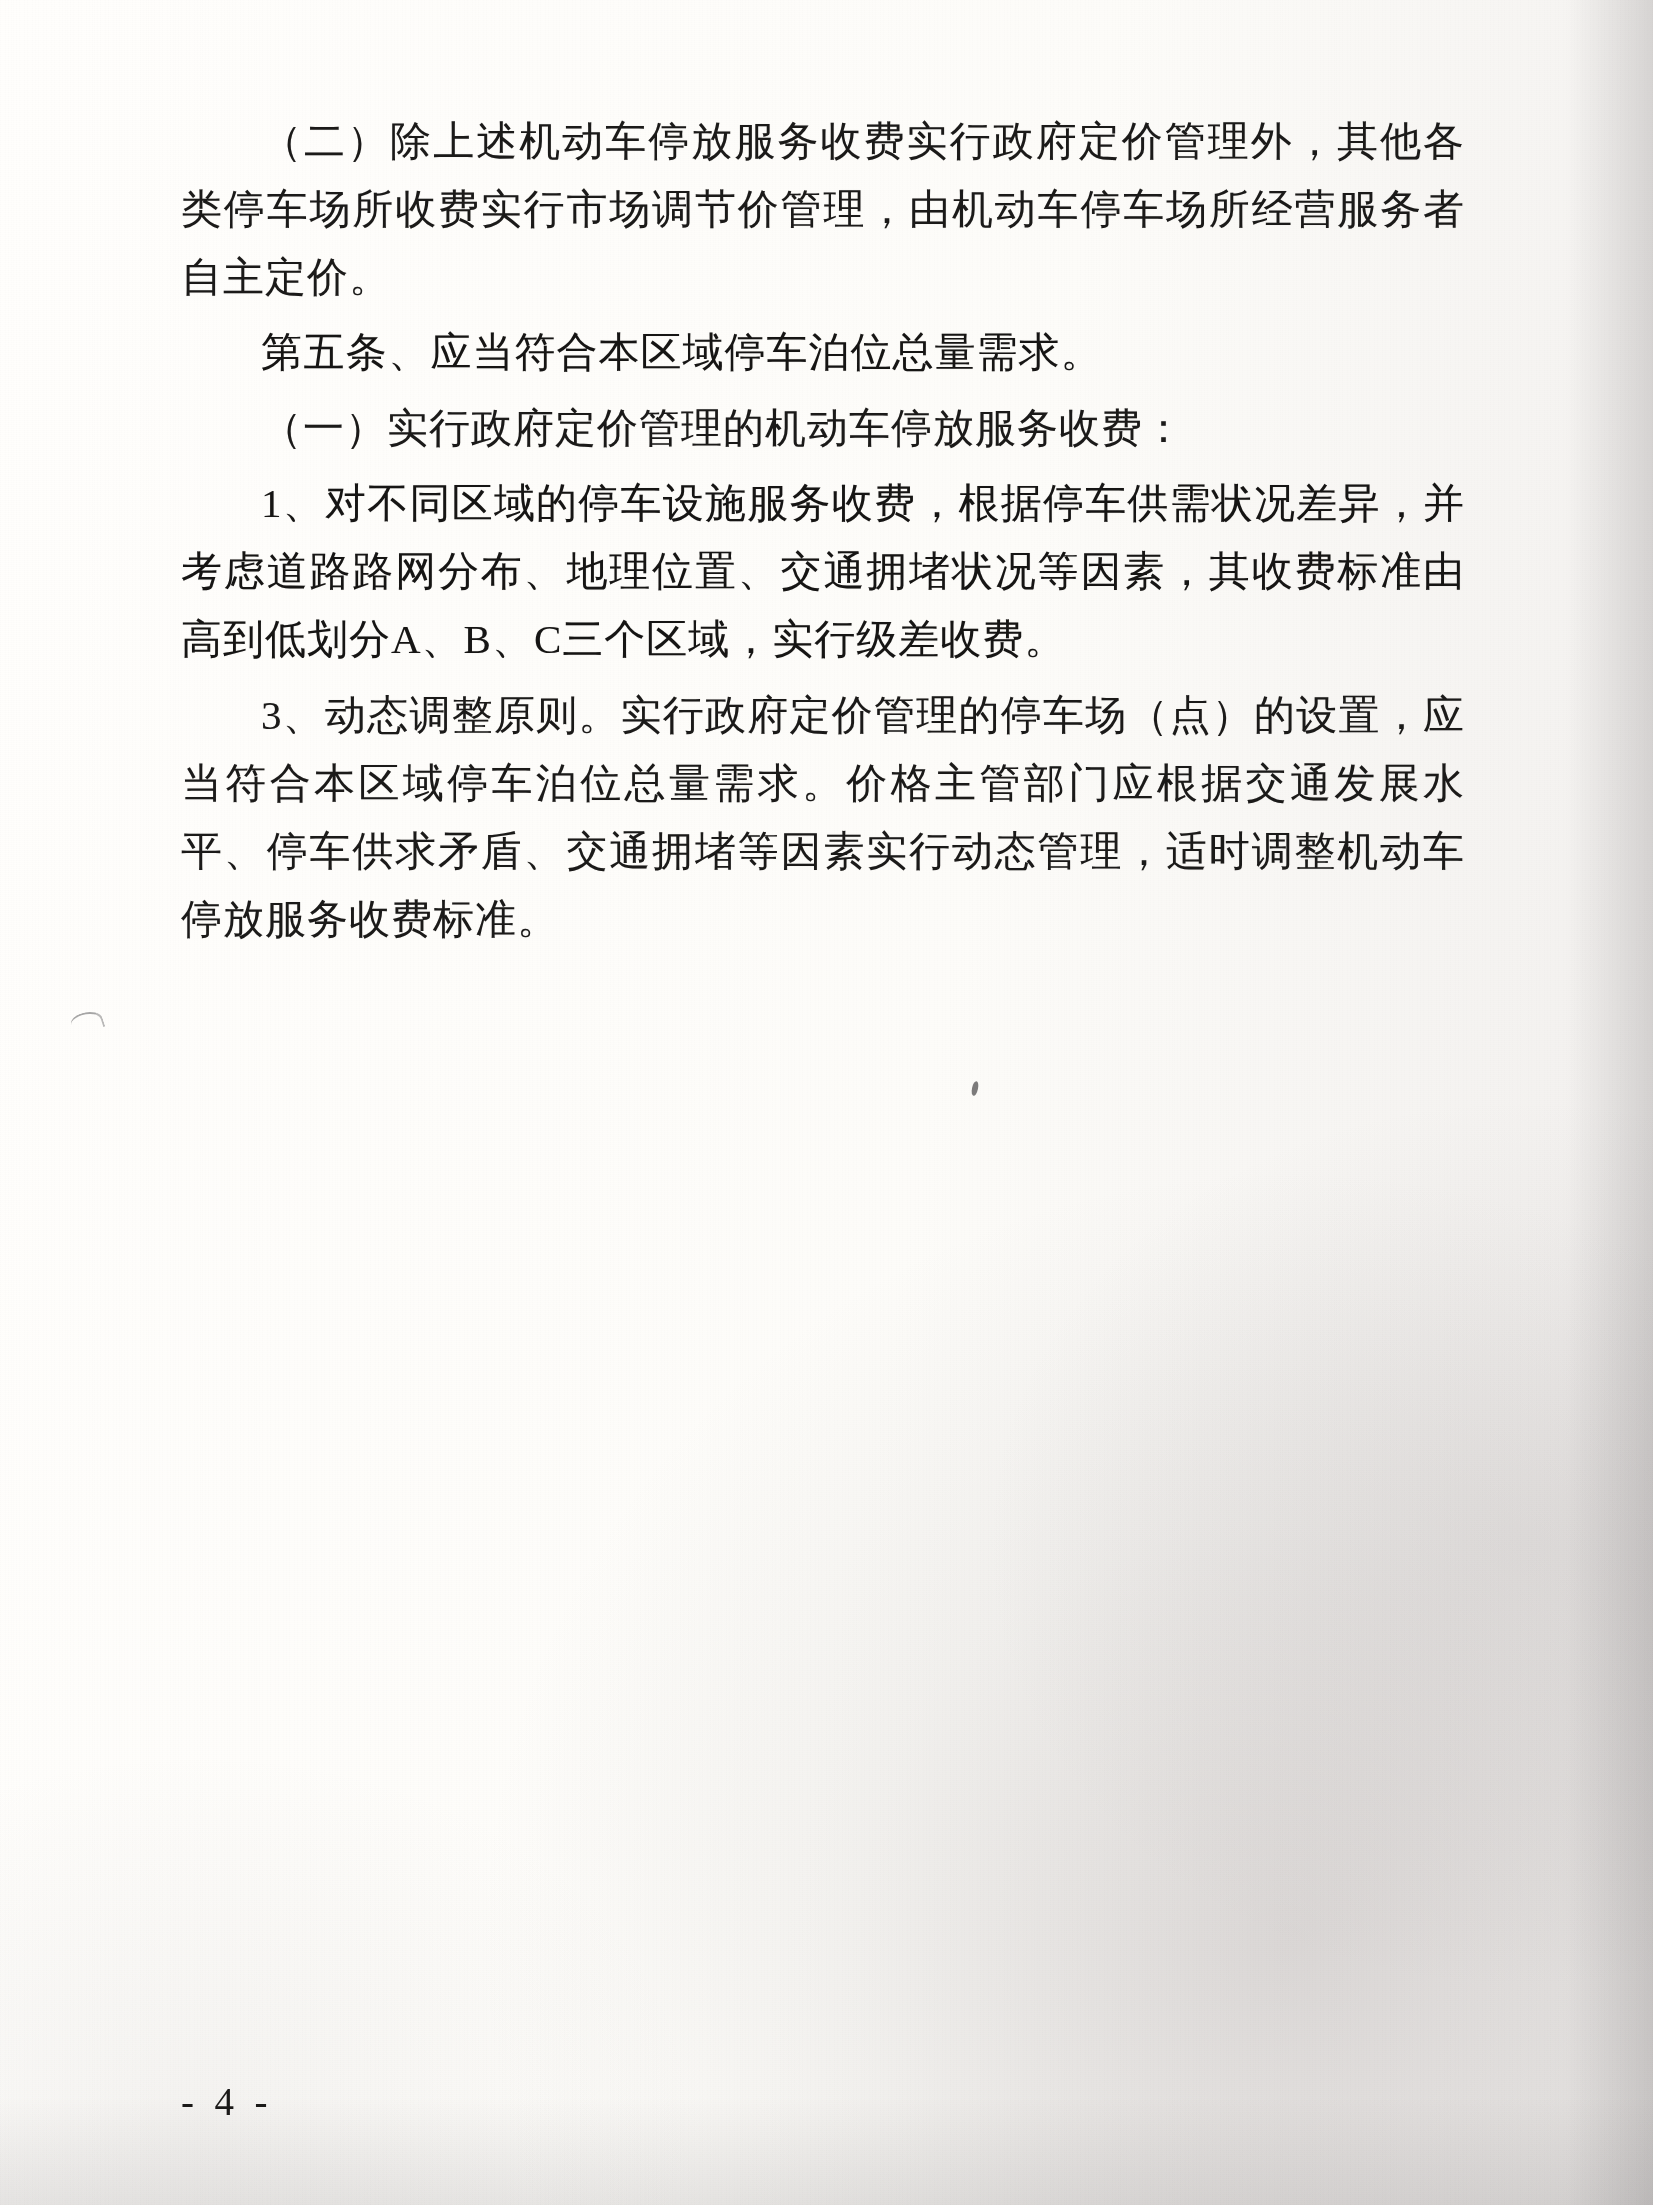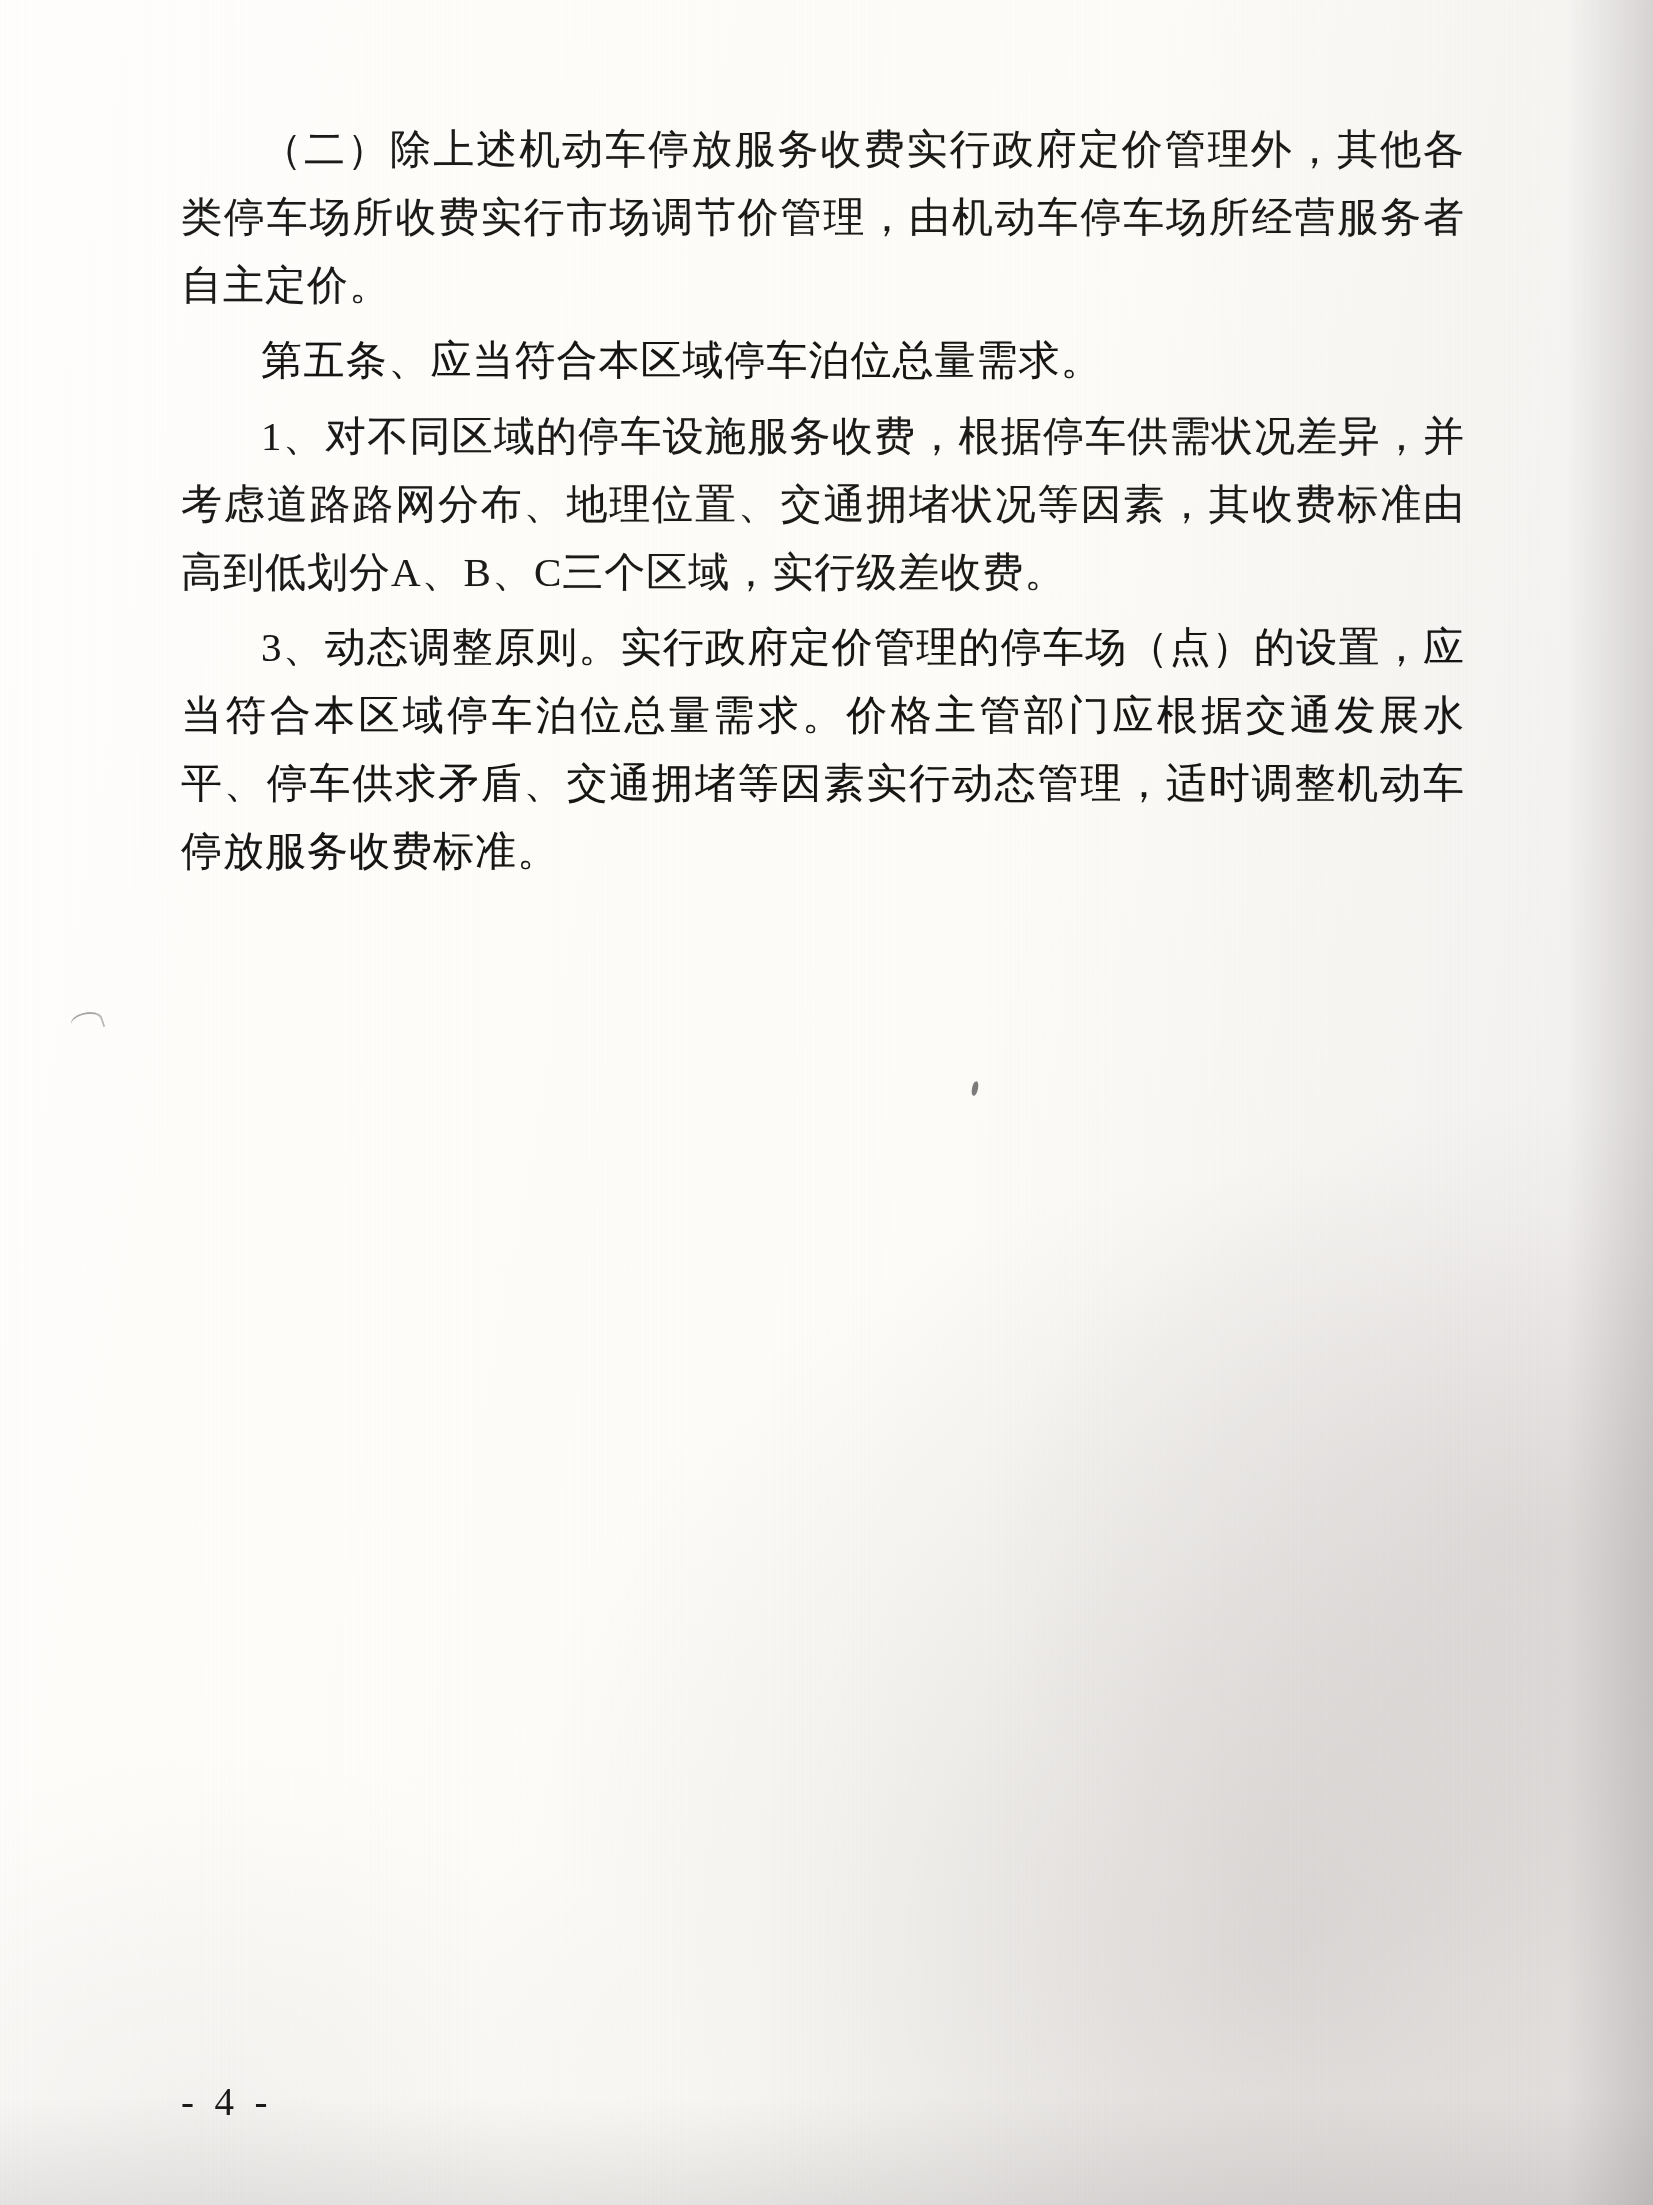--- a/index.html
+++ b/index.html
@@ -52,21 +52,21 @@
   }
 
   #page {
     position: absolute;
     inset: 0;
   }
 
   #content {
     position: absolute;
     left: 181px;
-    top: 115px;
+    top: 107px;
     width: 1284px;
   }
 
   .para {
     font-size: 41px;
     line-height: 68px;
     color: #181716;
     text-align: justify;
     text-justify: inter-ideograph;
     letter-spacing: 1px;
@@ -129,20 +129,21 @@
 <div id="page">
 
   <div id="content">
 
     <p class="para">（二）除上述机动车停放服务收费实行政府定价管理外，其他各类停车场所收费实行市场调节价管理，由机动车停车场所经营服务者自主定价。</p>
 
 
 
     <p class="para"><span class="lead">第五条、</span><span>应当符合本区域停车泊位总量需求。</span></p>
 
+    <p class="para">（一）实行政府定价管理的机动车停放服务收费：</p>
 
     <p class="para">1、对不同区域的停车设施服务收费，根据停车供需状况差异，并考虑道路路网分布、地理位置、交通拥堵状况等因素，其收费标准由高到低划分A、B、C三个区域，实行级差收费。</p>
 
 
     <p class="para">3、动态调整原则。实行政府定价管理的停车场（点）的设置，应当符合本区域停车泊位总量需求。价格主管部门应根据交通发展水平、停车供求矛盾、交通拥堵等因素实行动态管理，适时调整机动车停放服务收费标准。</p>
 
   </div>
 
   <div id="pagenum">- 4 -</div>
 

